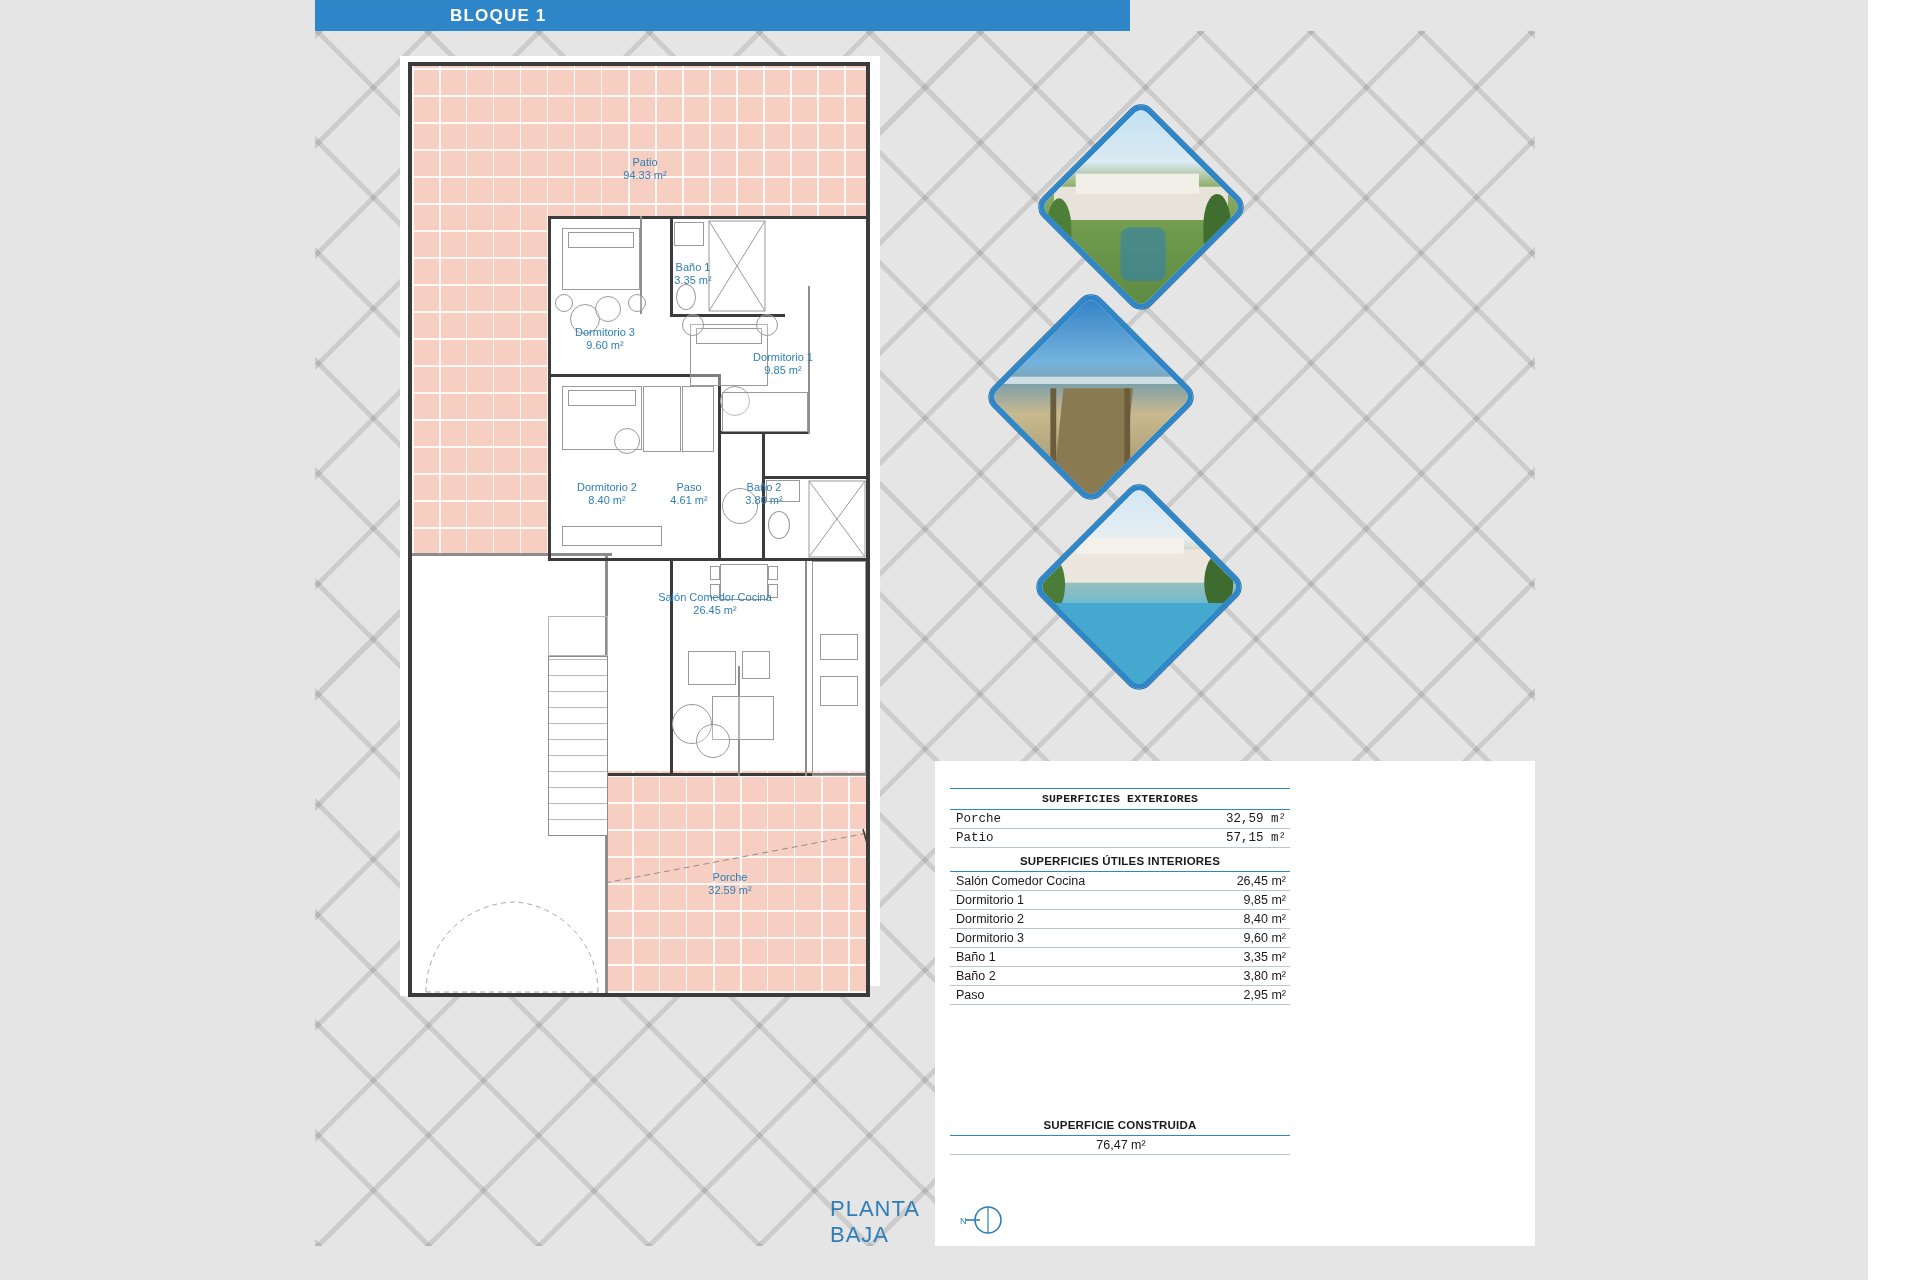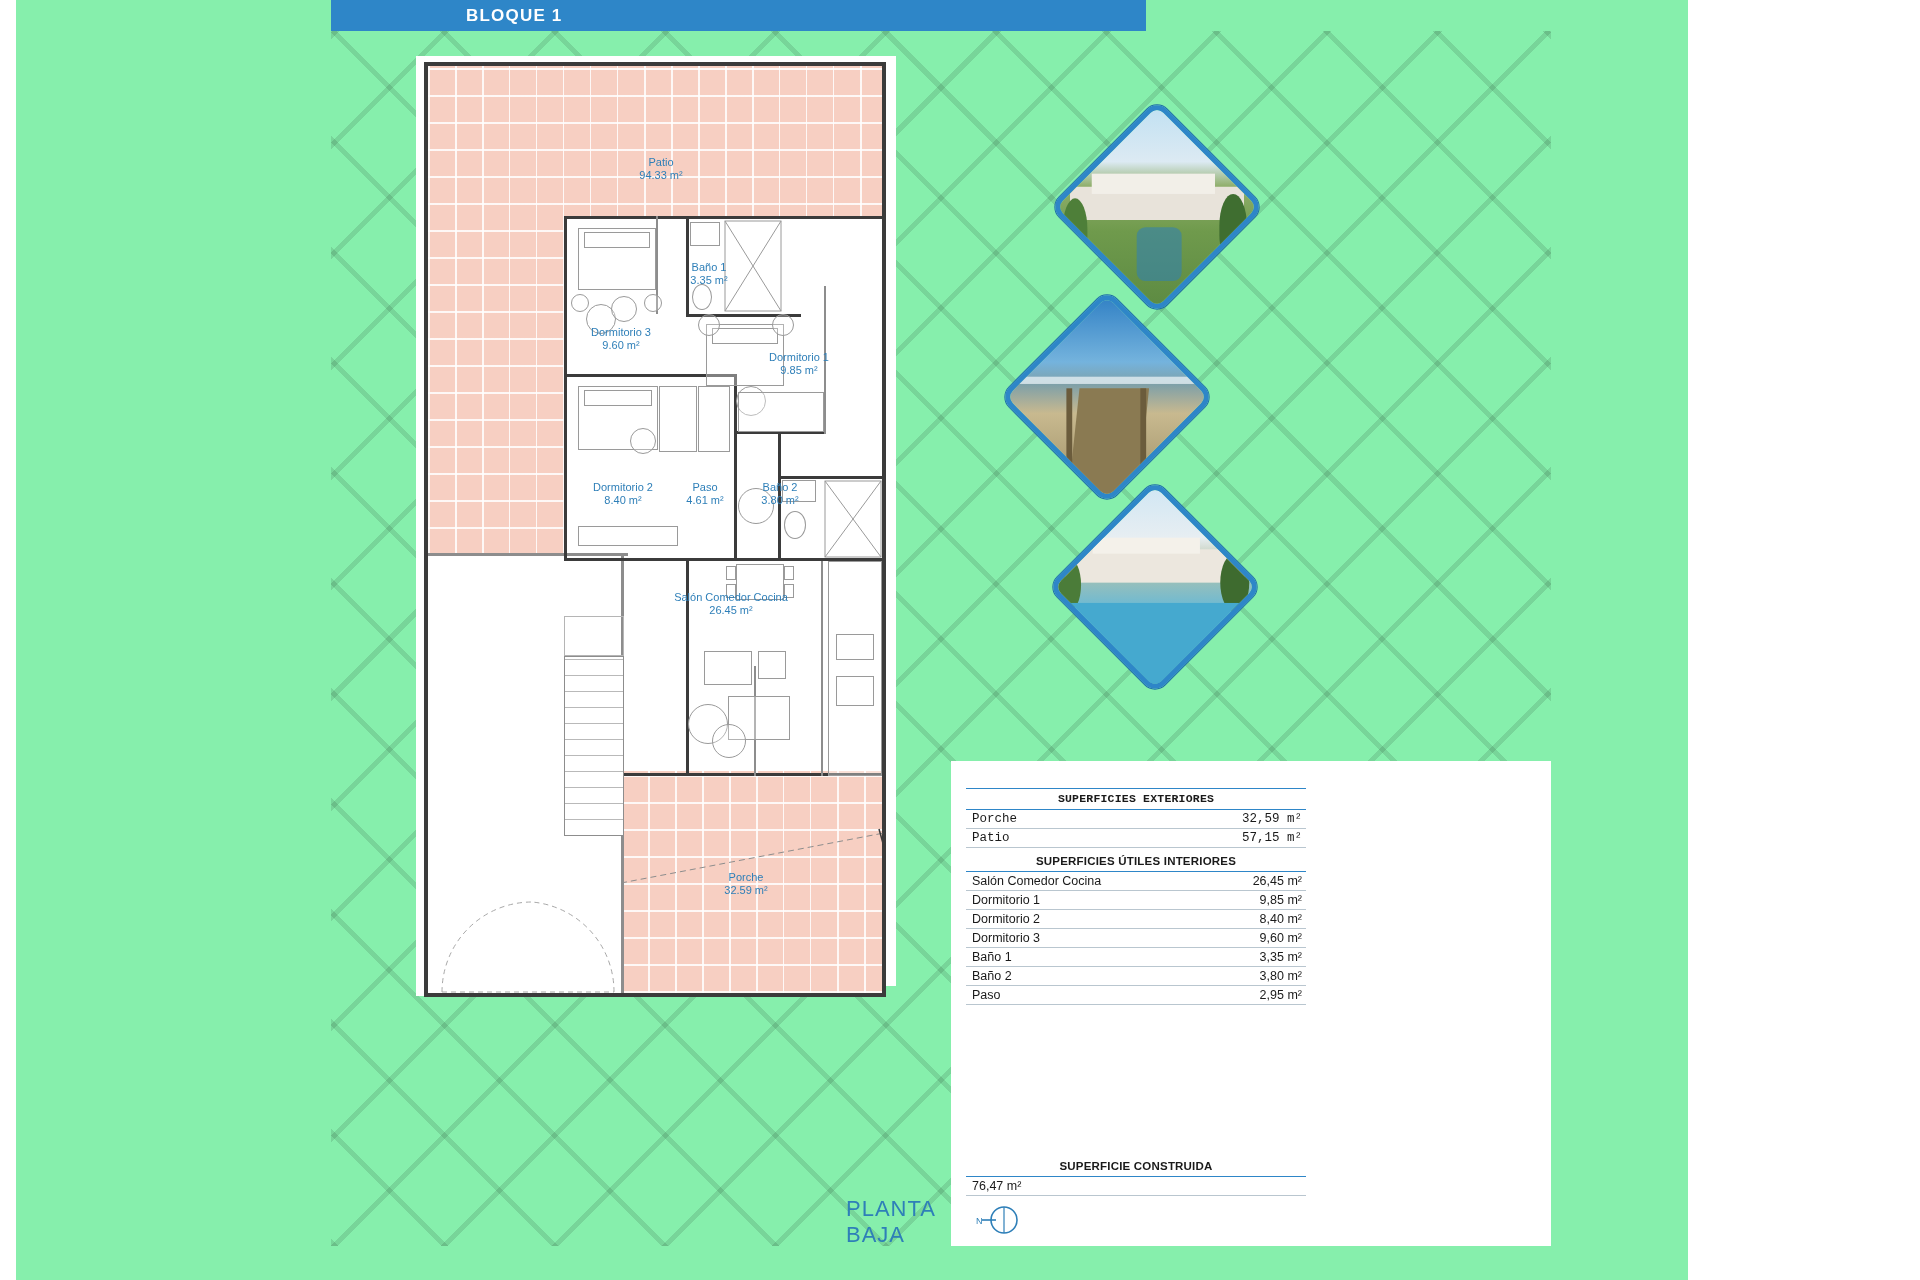--- a/index.html
+++ b/index.html
@@ -5,22 +5,22 @@
   * { box-sizing: border-box; }
   html, body { margin: 0; padding: 0; }
   body {
     width: 1920px; height: 1280px;
     background: #ffffff;
     font-family: "Liberation Sans", sans-serif;
     overflow: hidden;
     position: relative;
   }
   .page {
-    position: absolute; left: 16px; top: 0; width: 1672px; height: 1280px;
-    background: #86efac;
+    position: absolute; left: 0; top: 0; width: 1868px; height: 1280px;
+    background: #e5e5e5;
   }
   
   .hdr {
     position: absolute; top: 0; height: 31px;
     background: #2e86c8;
     color: #fff;
     font-weight: bold;
     font-size: 17px;
     letter-spacing: 1.2px;
     display: flex; align-items: center;
@@ -123,21 +123,21 @@
     border-bottom: 1.6px solid #2e86c8;
   }
   .tbl .toprule { border-top: 1.6px solid #2e86c8; }
   .tbl .row {
     display: flex; justify-content: space-between;
     padding: 2px 4px 2px 6px;
     border-bottom: 1px solid #b9c6cf;
     font-size: 12.5px;
   }
   .tbl .row .v { text-align: right; }
-  .tbl .row.center { justify-content: flex-start; }
+  .tbl .row.center { justify-content: center; }
 </style>
 </head>
 <body>
 
 <div class="page">
 
   <div class="hdr hdr-left">
     <span>BLOQUE 1</span>
   </div>
 
@@ -366,21 +366,21 @@
       <div class="row">
         <span class="l">Baño 2</span>
         <span class="v">3,80 m²</span>
       </div>
       <div class="row">
         <span class="l">Paso</span>
         <span class="v">2,95 m²</span>
       </div>
     </div>
 
-    <div class="tbl" style="left:635px; top:1085px;margin-top:41px;">
+    <div class="tbl" style="left:635px; top:1085px;">
       <div class="title">SUPERFICIE CONSTRUIDA</div>
       <div class="row center">
         <span class="v">76,47 m²</span>
       </div>
     </div>
 
   </div>
 </div>
 
 </body></html>

